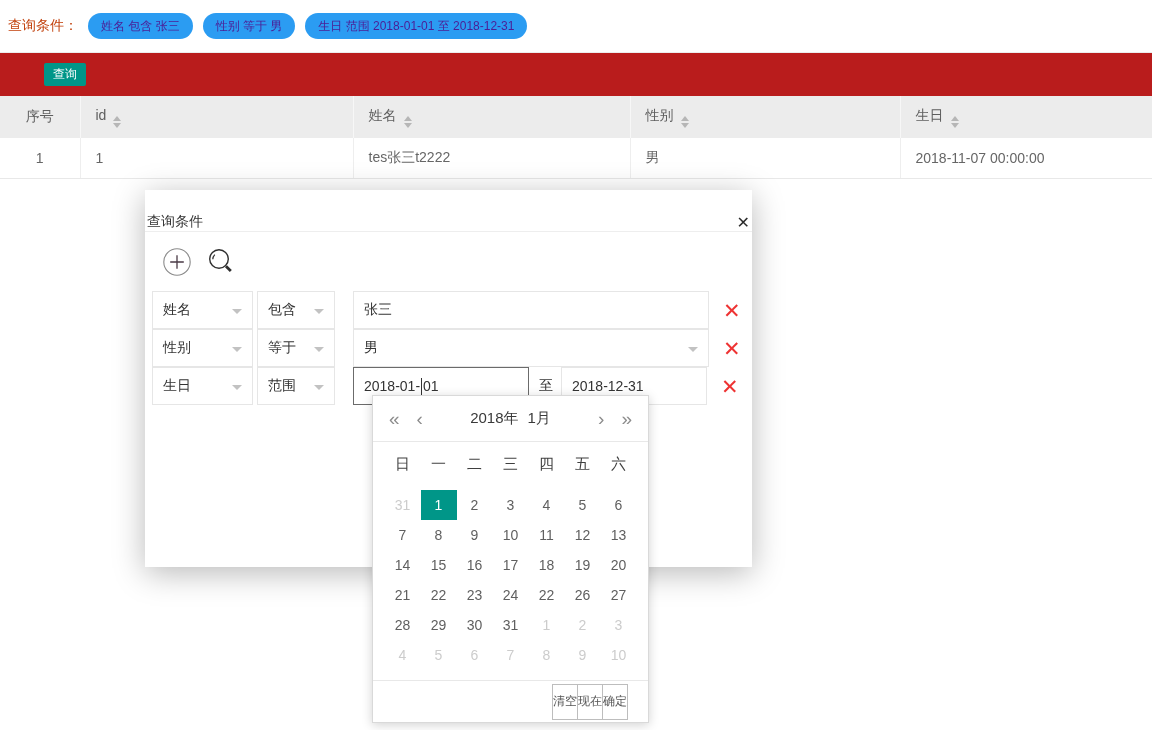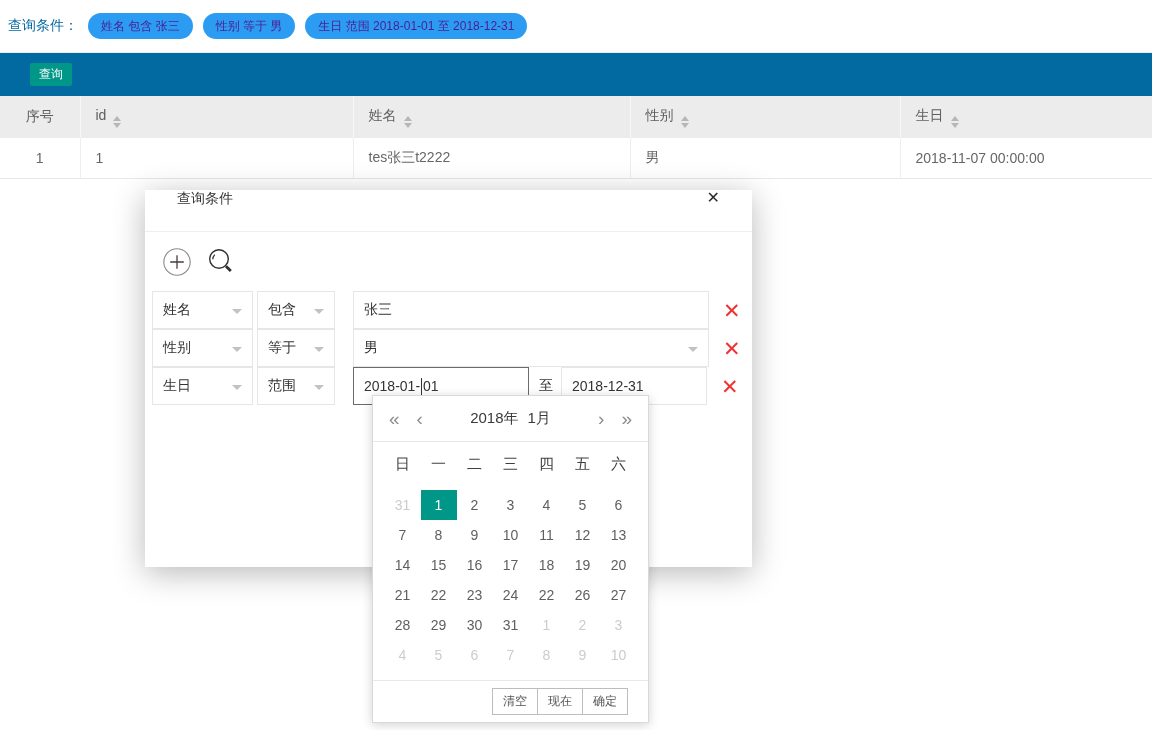--- a/index.html
+++ b/index.html
@@ -3,26 +3,26 @@
 <meta charset="utf-8">
 <style>
   * { box-sizing: border-box; margin: 0; padding: 0; }
   html,body { width: 1152px; height: 730px; background:#fff;
     font-family: "Liberation Sans", "DejaVu Sans", sans-serif; font-size:14px; color:#333; }
   .page { position:relative; width:1152px; height:730px; overflow:hidden; background:#fff; }
 
   
   .topbar { height:53px; display:flex; align-items:center; padding-left:8px; gap:10px;
     border-bottom:1px solid #ececec; background:#fff; }
-  .topbar-label { color:#0369a1;text-align:right; }
+  .topbar-label { color:#c2410c;text-align:right; }
   .pill { background:#2b9cf2; color:#4c1d95; border-radius:14px; padding:4px 13px;
     font-size:12px; line-height:18px; white-space:nowrap; cursor:pointer; }
 
   
-  .toolbar { height:43px; background:#0369a1; display:flex; align-items:center; padding-left:30px; }
+  .toolbar { height:43px; background:#b91c1c; display:flex; align-items:center; padding-left:44px; }
   .btn-search { background:#009688; color:#fff; border:none; font-size:12px;
     padding:4px 9px; border-radius:2px; cursor:pointer; line-height:15px; }
 
   
   table { width:100%; border-collapse:collapse; table-layout:fixed; }
   thead th { background:#ececec; height:42px; font-weight:normal; color:#5e5e5e;
     text-align:left; padding-left:15px; border-right:1px solid #f7f7f7; }
   thead th:last-child { border-right:none; }
   thead th.center, td.center { text-align:center; padding-left:0; }
   tbody td { height:40px; color:#666; padding-left:15px; background:#fff;
@@ -30,22 +30,22 @@
   tbody td:last-child { border-right:none;margin-top:13px; }
   .sorter { display:inline-flex; flex-direction:column; margin-left:7px; vertical-align:-1px; cursor:pointer; }
   .cu { width:0; height:0; border-left:4px solid transparent; border-right:4px solid transparent;
     border-bottom:5px solid #b6b6b6; margin-bottom:2px; }
   .cd { width:0; height:0; border-left:4px solid transparent; border-right:4px solid transparent;
     border-top:5px solid #b6b6b6; }
 
   
   .modal { position:absolute; left:145px; top:190px; width:607px; height:377px;
     background:#fff; box-shadow:0 6px 30px rgba(0,0,0,.28); z-index:10; }
-  .modal-header { height:42px; display:flex; align-items:flex-start; justify-content:space-between;
-    padding:0 32px; border-bottom:1px solid #eee; }
+  .modal-header { height:42px; display:flex; align-items:flex-end; justify-content:space-between;
+    padding:0 2px; border-bottom:1px solid #eee; }
   .modal-title { color:#333; font-size:14px; }
   .modal-close { font-size:16px; color:#2b2b2b; cursor:pointer; line-height:1; }
   .modal-body { padding:12px 7px 0 7px; }
   .icon-row { display:flex; align-items:center; gap:13px; margin:2px 0 10px 10px; }
   .icon-btn { background:none; border:none; padding:0; cursor:pointer; display:block; }
 
   
   .frow { display:flex; align-items:center; height:38px; }
   .fselect, .finput { height:38px; border:1px solid #e6e6e6; background:#fff;
     display:flex; align-items:center; padding:0 10px; position:relative; color:#333; cursor:pointer; }
@@ -74,21 +74,21 @@
   .dp-title span { cursor:pointer; }
   .dp-title .ym-gap { display:inline-block; width:9px; }
   .dp-grid { width:252px; margin:0 auto; padding:5px 0 10px 0; display:flex; flex-wrap:wrap; }
   .wd { width:36px; height:33px; line-height:33px; text-align:center; color:#3f3f3f; font-size:15px; }
   .day { width:36px; height:30px; line-height:30px; text-align:center; color:#5f5f5f;
     font-size:14px; cursor:pointer; }
   .day.out { color:#ccc; }
   .day.sel { background:#009688; color:#fff; }
   .dp-footer { height:42px; border-top:1px solid #e8e8e8; display:flex;
     justify-content:flex-end; align-items:center; padding-right:20px; }
-  .dp-btn { height:27px; padding:0 10px; background:#fff; border:1px solid #bdbdbd;
+  .dp-btn { height:36px; padding:0 0; background:#fff; border:1px solid #bdbdbd;
     color:#555; font-size:12px; cursor:pointer; margin-left:-1px; }
 </style>
 </head>
 <body>
 
 <div class="page">
 
   <div class="topbar">
     <span class="topbar-label">查询条件：</span>
     <span class="pill">姓名 包含 张三</span>

